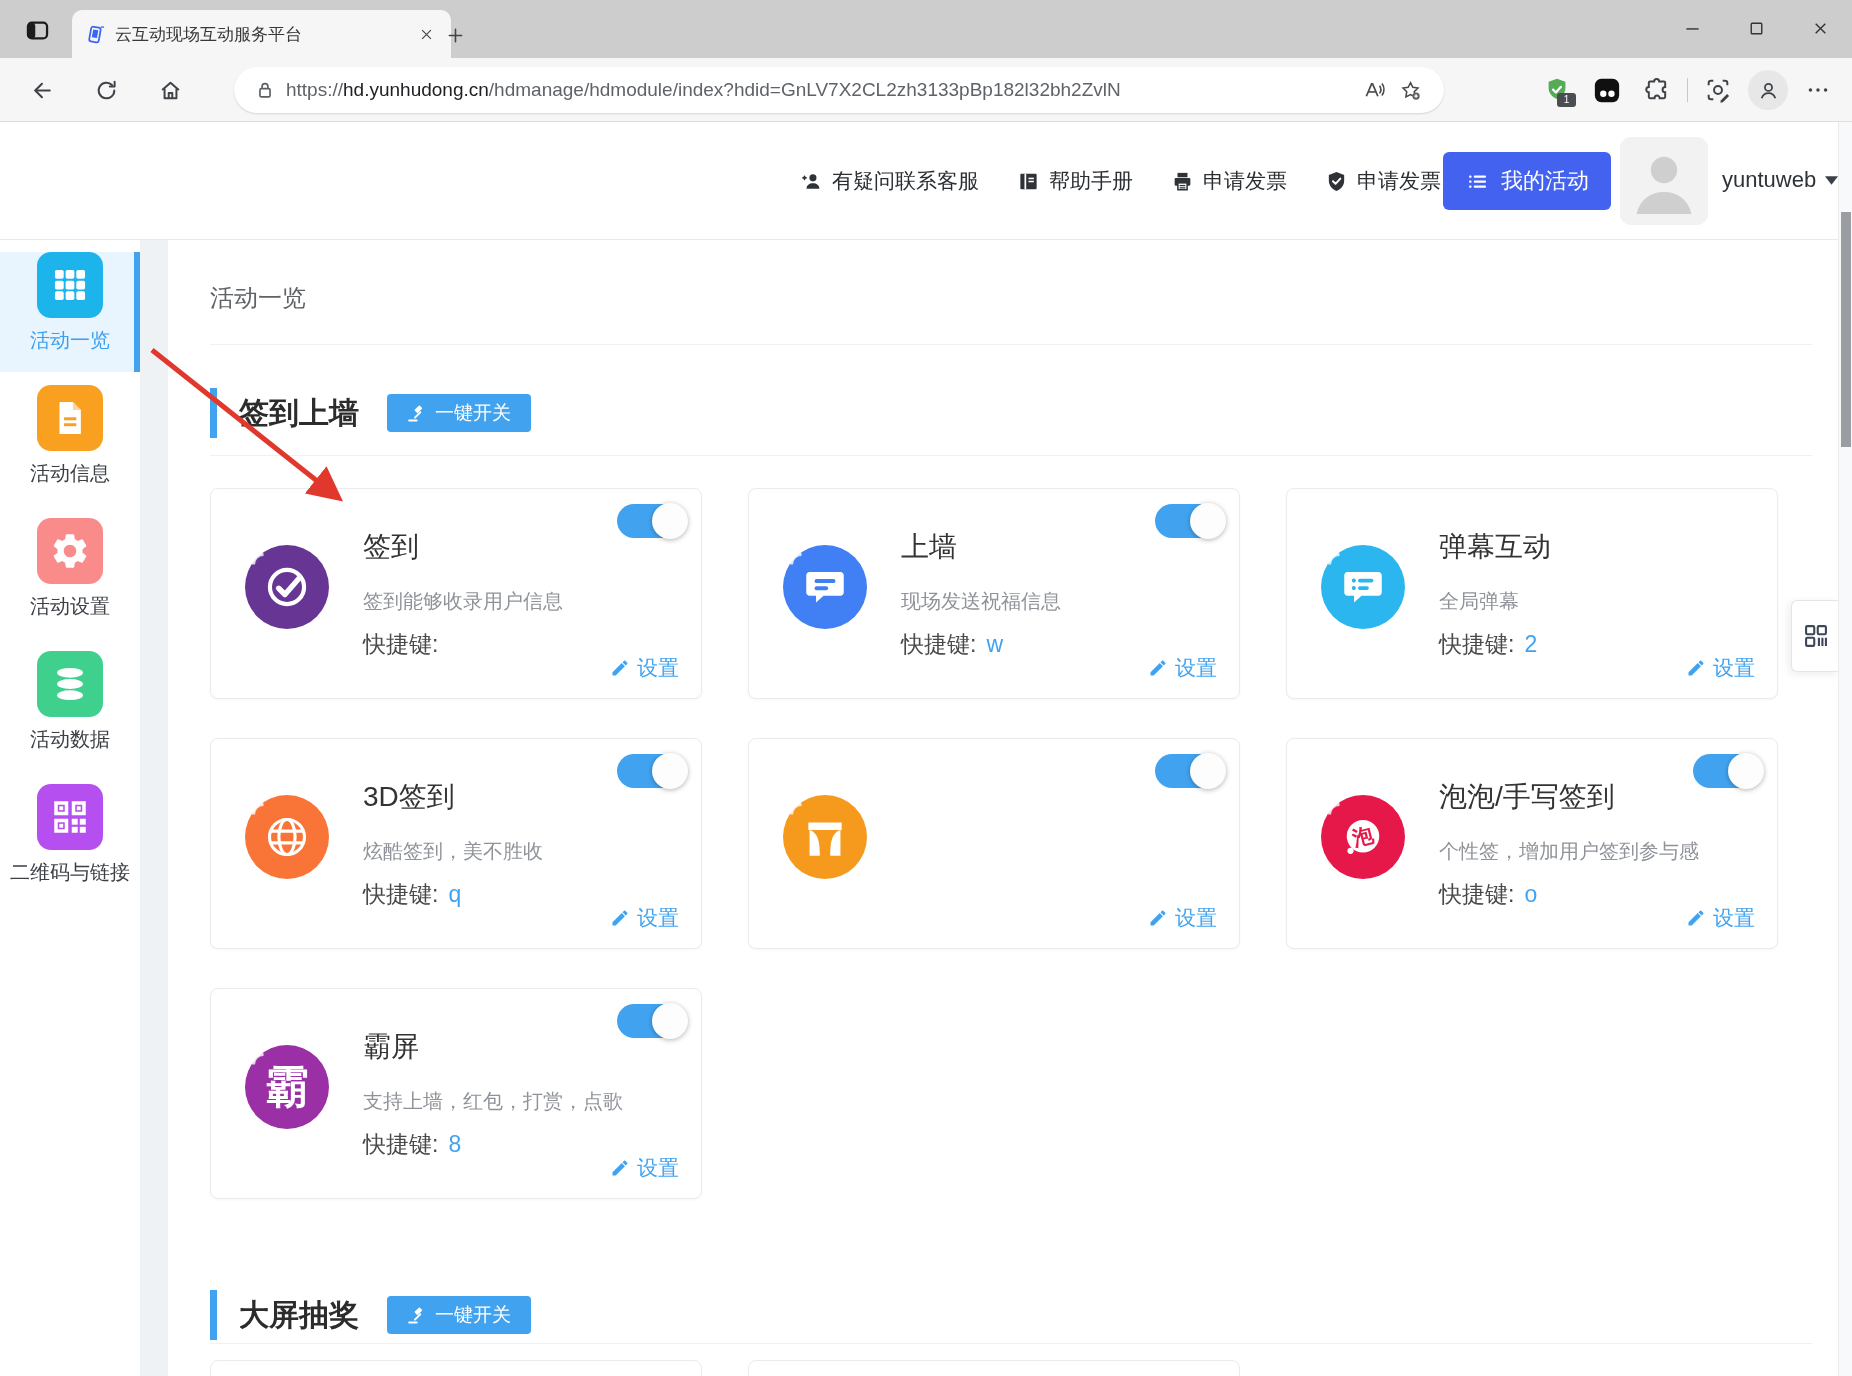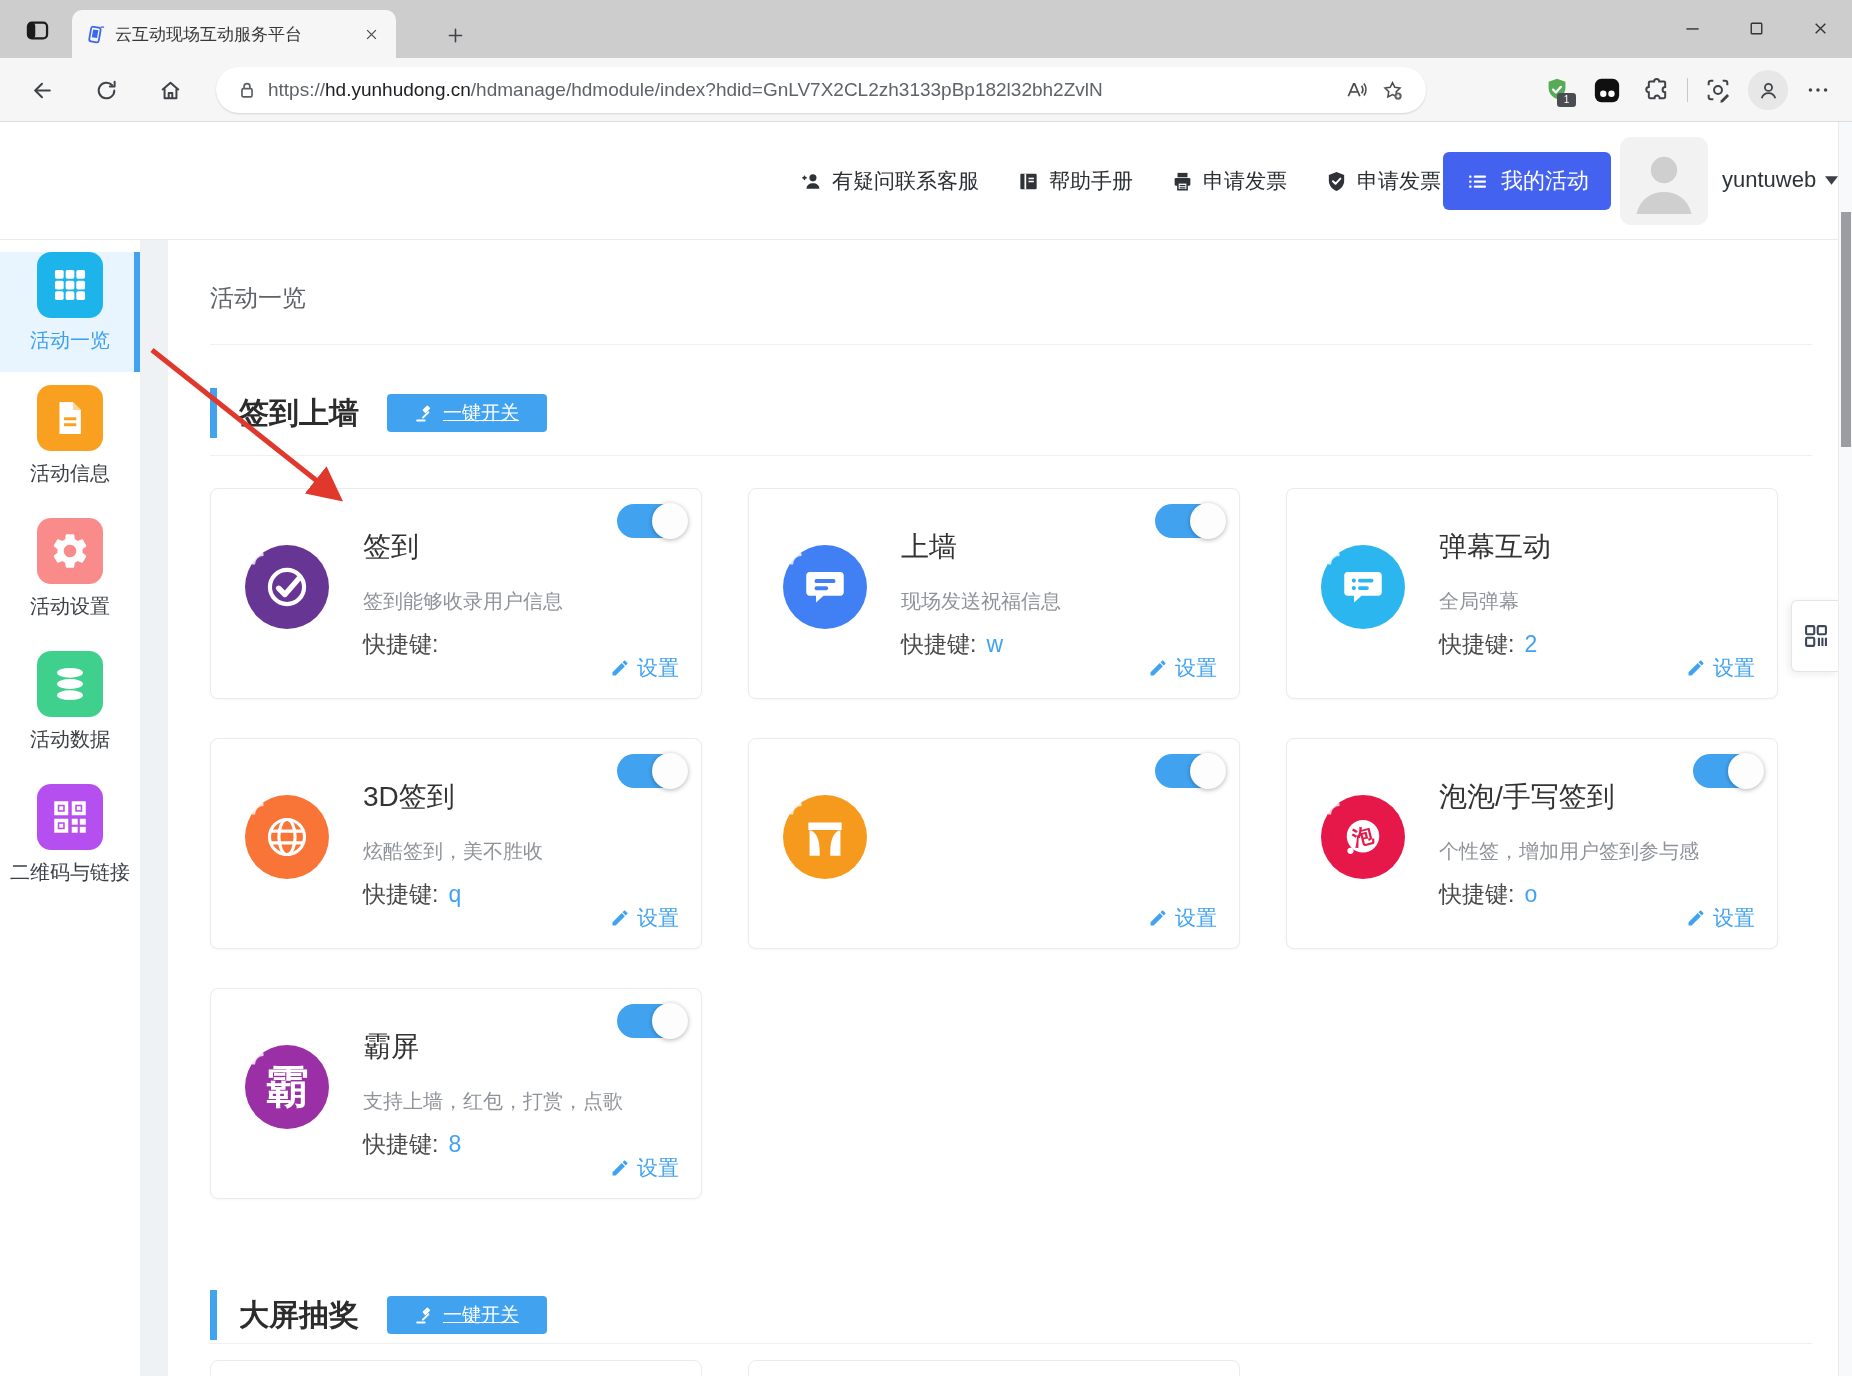--- a/index.html
+++ b/index.html
@@ -3,34 +3,34 @@
 <meta charset="utf-8">
 <style>
   html,body{margin:0;padding:0;}
   body{width:1852px;height:1376px;overflow:hidden;font-family:"Liberation Sans","DejaVu Sans",sans-serif;-webkit-font-smoothing:antialiased;}
   #screen{position:relative;width:1852px;height:1376px;background:#cdcdcd;overflow:hidden;}
   svg{display:block}
   
   .tabbar{position:absolute;top:0;left:0;right:0;height:58px;background:#cdcdcd;}
   .tab-actions{position:absolute;left:20px;top:13px;width:34px;height:34px;display:flex;align-items:center;justify-content:center;border-radius:6px;cursor:pointer;}
   .tab-actions svg{width:27px;height:27px;}
-  .tab{position:absolute;left:72px;top:10px;width:324px;height:48px;background:#f6f6f6;border-radius:10px 10px 0 0;display:flex;align-items:center;padding:0 12px;box-sizing:border-box;}
+  .tab{position:absolute;left:72px;top:10px;width:379px;height:48px;background:#f6f6f6;border-radius:10px 10px 0 0;display:flex;align-items:center;padding:0 12px;box-sizing:border-box;}
   .favicon{width:21px;height:21px;margin-right:10px;flex:none;}
   .tab-title{flex:1;font-size:17px;color:#383838;white-space:nowrap;overflow:hidden;text-overflow:ellipsis;}
   .tab-close{width:26px;height:26px;display:flex;align-items:center;justify-content:center;border-radius:5px;cursor:pointer;flex:none;}
   .tab-close svg{width:15px;height:15px}
   .newtab{position:absolute;left:440px;top:20px;width:30px;height:30px;display:flex;align-items:center;justify-content:center;border-radius:6px;cursor:pointer;}
   .newtab svg{width:21px;height:21px}
   .winctl{position:absolute;right:0;top:0;height:56px;display:flex;}
   .winctl span{width:64px;height:56px;display:flex;align-items:center;justify-content:center;cursor:pointer;}
   .winctl svg{width:21px;height:21px}
   .toolbar{position:absolute;top:58px;left:0;right:0;height:64px;background:#f6f6f6;border-bottom:1px solid #dcdfe2;box-sizing:border-box;}
   .navbtn{position:absolute;top:12px;width:40px;height:40px;display:flex;align-items:center;justify-content:center;border-radius:50%;cursor:pointer;}
   .navbtn svg{width:25px;height:25px}
-  .omnibox{position:absolute;left:216px;top:9px;width:1210px;height:46px;background:#fff;border-radius:23px;box-shadow:0 1px 2px rgba(0,0,0,.14);display:flex;align-items:center;padding:0 16px;box-sizing:border-box;}
+  .omnibox{position:absolute;left:234px;top:9px;width:1210px;height:46px;background:#fff;border-radius:23px;box-shadow:0 1px 2px rgba(0,0,0,.14);display:flex;align-items:center;padding:0 16px;box-sizing:border-box;}
   .omnibox .lock{width:22px;height:22px;margin:0 10px 0 4px;flex:none}
   .url{flex:1;font-size:19px;color:#202124;white-space:nowrap;overflow:hidden;}
   .url .dim{color:#5f6368;}
   .obx-ic{width:36px;height:36px;display:flex;align-items:center;justify-content:center;border-radius:50%;cursor:pointer;flex:none}
   .obx-ic svg{width:23px;height:23px}
   .extbar{position:absolute;right:14px;top:10px;height:44px;display:flex;align-items:center;gap:10px;}
   .ext{position:relative;width:40px;height:40px;display:flex;align-items:center;justify-content:center;border-radius:6px;cursor:pointer;}
   .ext svg{width:28px;height:28px}
   .ext .badge{position:absolute;right:1px;bottom:3px;min-width:15px;height:14px;background:#4a4d51;color:#fff;font-size:10px;line-height:14px;text-align:center;border-radius:3px;padding:0 2px;}
   .vsep{width:1px;height:24px;background:#c6c9cc;}
@@ -60,21 +60,21 @@
   .side-label{margin-top:9px;font-size:20px;color:#3c4046;white-space:nowrap;}
   .side-item.active .side-label{color:#3b9ff0;}
   .gapstrip{position:absolute;left:140px;top:240px;bottom:0;width:28px;background:#eff2f5;}
   
   .main{position:absolute;left:168px;right:14px;top:240px;bottom:0;background:#fff;overflow:hidden;}
   .page-title{position:absolute;top:42px;left:42px;font-size:24px;color:#5f6368;}
   .divider{position:absolute;left:42px;right:26px;height:1px;background:#eef0f2;}
   .sec-head{position:absolute;left:42px;display:flex;align-items:center;}
   .sec-bar{width:7px;height:50px;background:var(--primary,#3fa2f0);margin-right:22px;}
   .sec-title{font-size:30px;font-weight:700;color:#2c2c2c;}
-  .switch-btn{display:inline-flex;align-items:center;gap:9px;background:var(--primary,#3fa2f0);color:#fff;font-size:19px;padding:0 28px;height:38px;border-radius:4px;border:none;margin-left:28px;cursor:pointer;text-decoration:underline;}
+  .switch-btn{display:inline-flex;align-items:center;gap:9px;background:var(--primary,#3fa2f0);color:#fff;font-size:19px;padding:0 20px;height:38px;border-radius:4px;border:none;margin-left:28px;cursor:pointer;}
   .switch-btn svg{width:19px;height:19px}
   .cards{position:absolute;top:248px;left:42px;display:grid;grid-template-columns:repeat(3,492px);gap:39px 46px;}
   .card{position:relative;width:492px;height:211px;background:#fff;border:1px solid #e9ebee;border-radius:8px;box-shadow:0 1px 3px rgba(0,0,0,.04);box-sizing:border-box;}
   .card-icon{position:absolute;left:34px;top:56px;width:84px;height:84px;border-radius:50%;display:flex;align-items:center;justify-content:center;}
   .card-icon svg{width:50px;height:50px}
   .card-icon::after{content:'';position:absolute;top:8px;left:7px;width:17px;height:17px;border:3.5px solid transparent;border-top-color:rgba(255,255,255,.8);border-radius:50%;transform:rotate(-45deg);}
   .char-glyph{color:#fff;font-size:44px;font-weight:700;line-height:1;}
   .card-body{position:absolute;left:152px;top:40px;right:96px;}
   .card-title{font-size:28px;color:#333;line-height:36px;}
   .card-desc{margin-top:24px;font-size:20px;color:#8f9399;line-height:24px;white-space:nowrap;}

